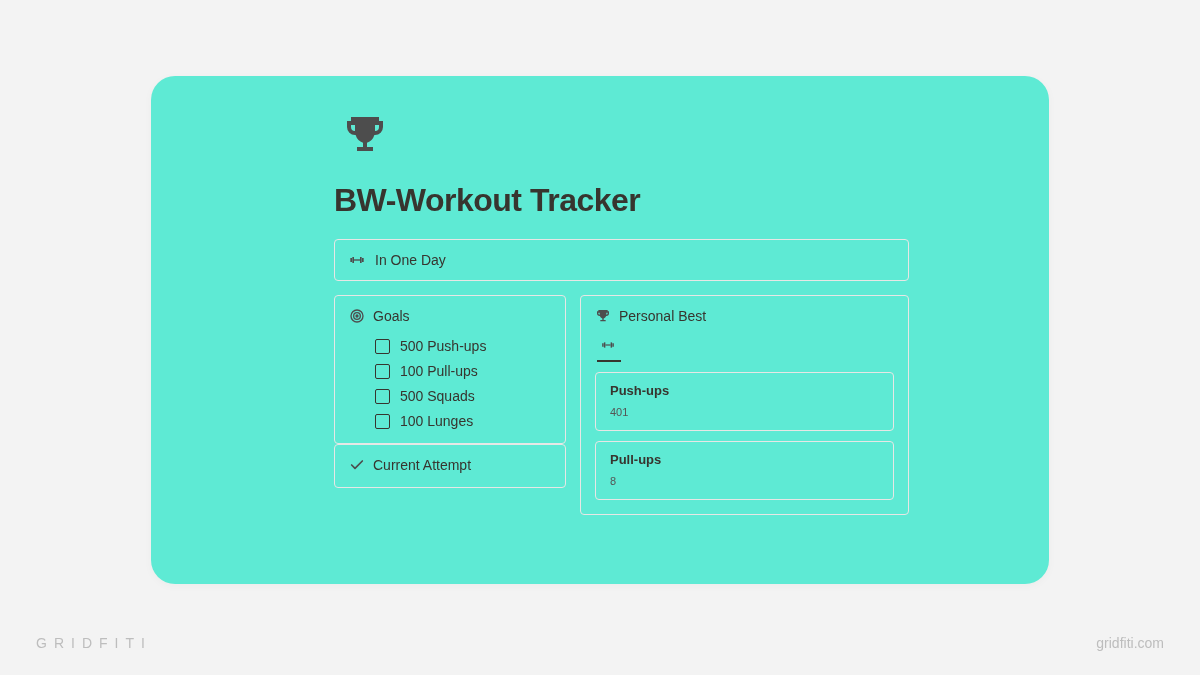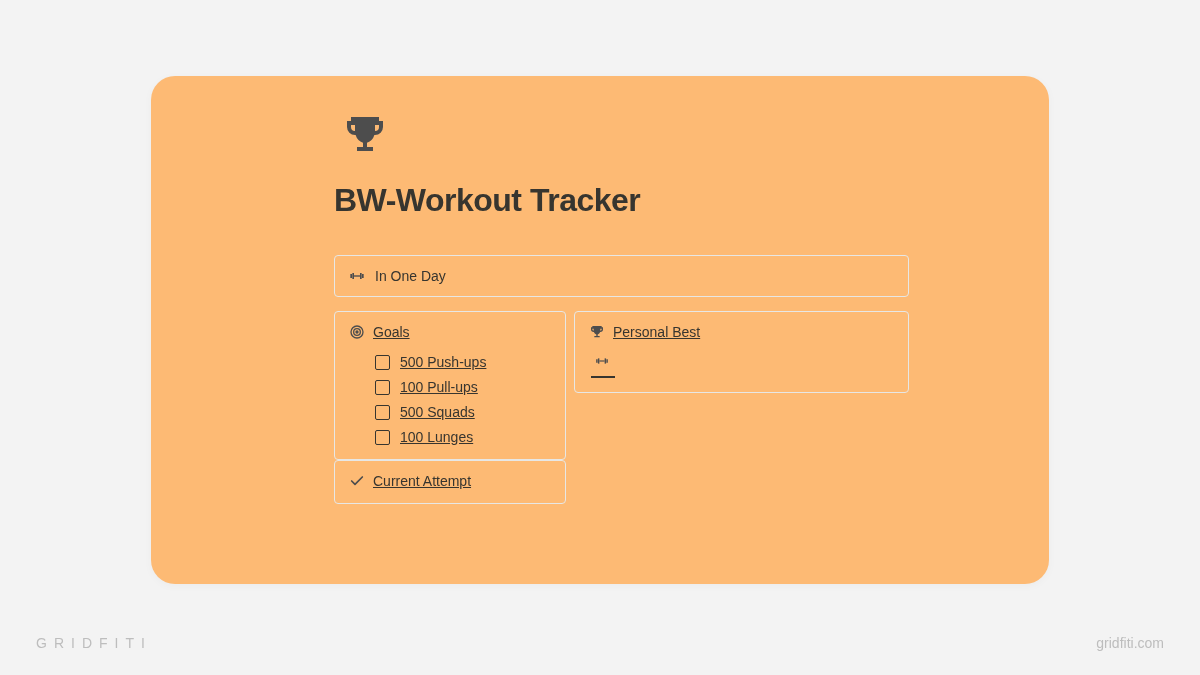--- a/index.html
+++ b/index.html
@@ -10,21 +10,21 @@
     color: #37352f;
     position: relative;
     overflow: hidden;
   }
   .card {
     position: absolute;
     left: 151px;
     top: 76px;
     width: 898px;
     height: 508px;
-    background: #fdba74;
+    background: #5eead4;
     border-radius: 24px;
     box-shadow: 0 2px 10px rgba(0,0,0,0.03);
     overflow: hidden;
   }
   .content {
     position: absolute;
     left: 183px;
     top: 28px;
     width: 575px;
   }
@@ -37,35 +37,34 @@
     color: #4d4d4d;
   }
   .title {
     margin-top: 16px;
     font-size: 32px;
     font-weight: 700;
     letter-spacing: -0.5px;
     color: #37352f;
   }
   .callout {
-    margin-top: 36px;
+    margin-top: 20px;
     border: 1px solid #e7e7e5;
     border-radius: 4px;
     padding: 12px 14px;
     display: flex;
     align-items: center;
     gap: 10px;
     font-size: 14px;
     color: #37352f;
   }
   .row {
     margin-top: 14px;
     display: flex;
-    gap: 8px;
-    text-decoration: underline;
+    gap: 14px;
   }
   .col-left { flex: 0 0 232px; }
   .col-right { flex: 1 1 auto; }
   .block {
     border: 1px solid #e7e7e5;
     border-radius: 4px;
     padding: 12px 14px 14px 14px;
   }
   .block + .block { }
   .block-head {
@@ -240,20 +239,30 @@
                   <rect x="2" y="9" width="2.5" height="6"></rect>
                     <rect x="5" y="7.5" width="2.5" height="9"></rect>
                   <rect x="16.5" y="7.5" width="2.5" height="9"></rect>
                     <rect x="19.5" y="9" width="2.5" height="6"></rect>
                   <rect x="7.5" y="11" width="9" height="2"></rect>
                 </svg>
               </span>
             </span>
           </div>
 
+          <div class="pb-list">
+            <div class="pb-item">
+              <div class="pb-name">Push-ups</div>
+              <div class="pb-val">401</div>
+            </div>
+            <div class="pb-item">
+              <div class="pb-name">Pull-ups</div>
+              <div class="pb-val">8</div>
+            </div>
+          </div>
         </div>
       </div>
 
     </div>
   </div>
 </div>
 
 <div class="watermark-left">GRIDFITI</div>
 <div class="watermark-right">gridfiti.com</div>
 

